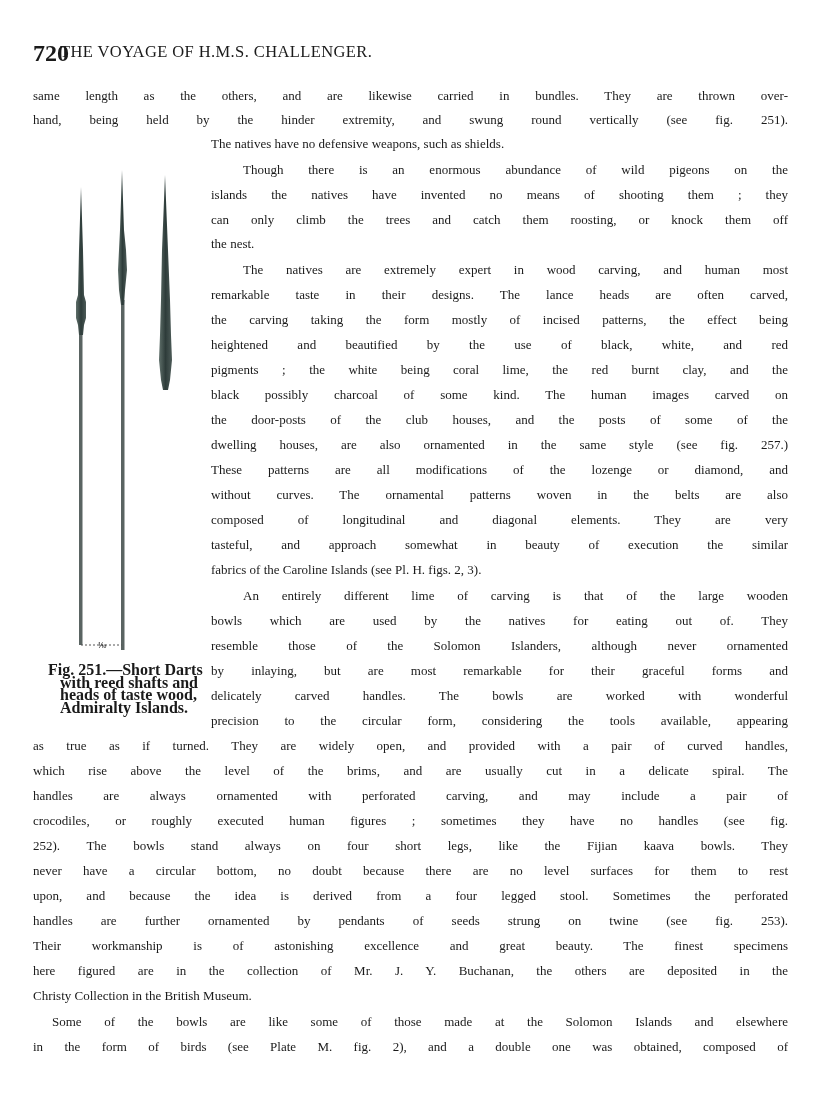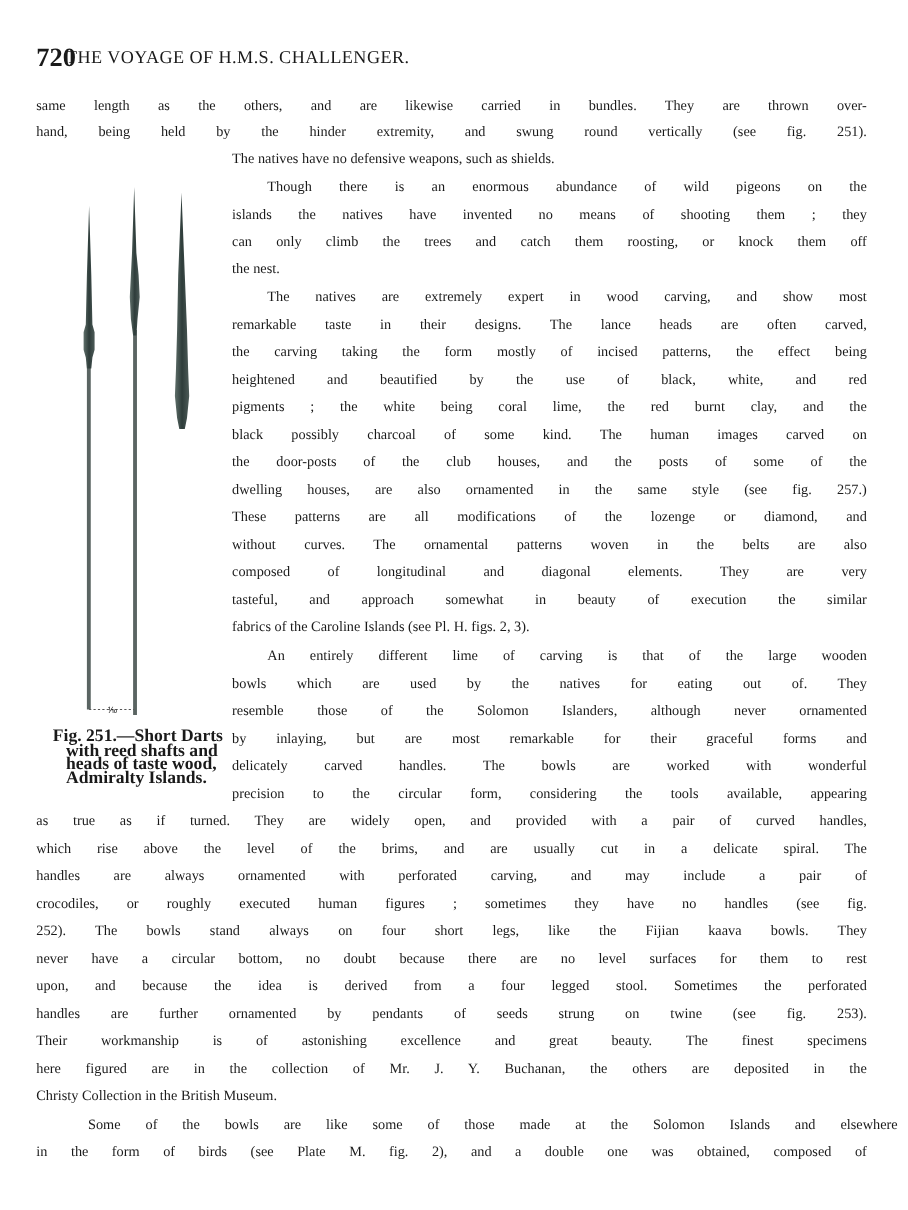--- a/index.html
+++ b/index.html
@@ -64,21 +64,21 @@
 
 <div class="line full" style="top:84px">same length as the others, and are likewise carried in bundles.  They are thrown over-</div>
 <div class="line full" style="top:108px">hand, being held by the hinder extremity, and swung round vertically (see fig. 251).</div>
 <div class="line narrow last" style="top:132px">The natives have no defensive weapons, such as shields.</div>
 
 <div class="line narrow indent" style="top:158px">Though there is an enormous abundance of wild pigeons on the</div>
 <div class="line narrow" style="top:183px">islands the natives have invented no means of shooting them ; they</div>
 <div class="line narrow" style="top:208px">can only climb the trees and catch them roosting, or knock them off</div>
 <div class="line narrow last" style="top:232px">the nest.</div>
 
-<div class="line narrow indent" style="top:258px">The natives are extremely expert in wood carving, and show most</div>
+<div class="line narrow indent" style="top:258px">The natives are extremely expert in wood carving, and human most</div>
 <div class="line narrow" style="top:283px">remarkable taste in their designs.  The lance heads are often carved,</div>
 <div class="line narrow" style="top:308px">the carving taking the form mostly of incised patterns, the effect being</div>
 <div class="line narrow" style="top:333px">heightened and beautified by the use of black, white, and red</div>
 <div class="line narrow" style="top:358px">pigments ; the white being coral lime, the red burnt clay, and the</div>
 <div class="line narrow" style="top:383px">black possibly charcoal of some kind.  The human images carved on</div>
 <div class="line narrow" style="top:408px">the door-posts of the club houses, and the posts of some of the</div>
 <div class="line narrow" style="top:433px">dwelling houses, are also ornamented in the same style (see fig. 257.)</div>
 <div class="line narrow" style="top:458px">These patterns are all modifications of the lozenge or diamond, and</div>
 <div class="line narrow" style="top:483px">without curves.  The ornamental patterns woven in the belts are also</div>
 <div class="line narrow" style="top:508px">composed of longitudinal and diagonal elements.  They are very</div>
@@ -95,14 +95,14 @@
 <div class="line full" style="top:759px">which rise above the level of the brims, and are usually cut in a delicate spiral.  The</div>
 <div class="line full" style="top:784px">handles are always ornamented with perforated carving, and may include a pair of</div>
 <div class="line full" style="top:809px">crocodiles, or roughly executed human figures ; sometimes they have no handles (see fig.</div>
 <div class="line full" style="top:834px">252).  The bowls stand always on four short legs, like the Fijian kaava bowls.  They</div>
 <div class="line full" style="top:859px">never have a circular bottom, no doubt because there are no level surfaces for them to rest</div>
 <div class="line full" style="top:884px">upon, and because the idea is derived from a four legged stool.  Sometimes the perforated</div>
 <div class="line full" style="top:909px">handles are further ornamented by pendants of seeds strung on twine (see fig. 253).</div>
 <div class="line full" style="top:934px">Their workmanship is of astonishing excellence and great beauty.  The finest specimens</div>
 <div class="line full" style="top:959px">here figured are in the collection of Mr. J. Y. Buchanan, the others are deposited in the</div>
 <div class="line full last" style="top:984px">Christy Collection in the British Museum.</div>
-<div class="line full indent" style="top:1010px; left:52px; width:736px;margin-left:28px;">Some of the bowls are like some of those made at the Solomon Islands and elsewhere</div>
+<div class="line full indent" style="top:1010px; left:52px; width:736px;">Some of the bowls are like some of those made at the Solomon Islands and elsewhere</div>
 <div class="line full" style="top:1035px">in the form of birds (see Plate M. fig. 2), and a double one was obtained, composed of</div>
 
 </body></html>

